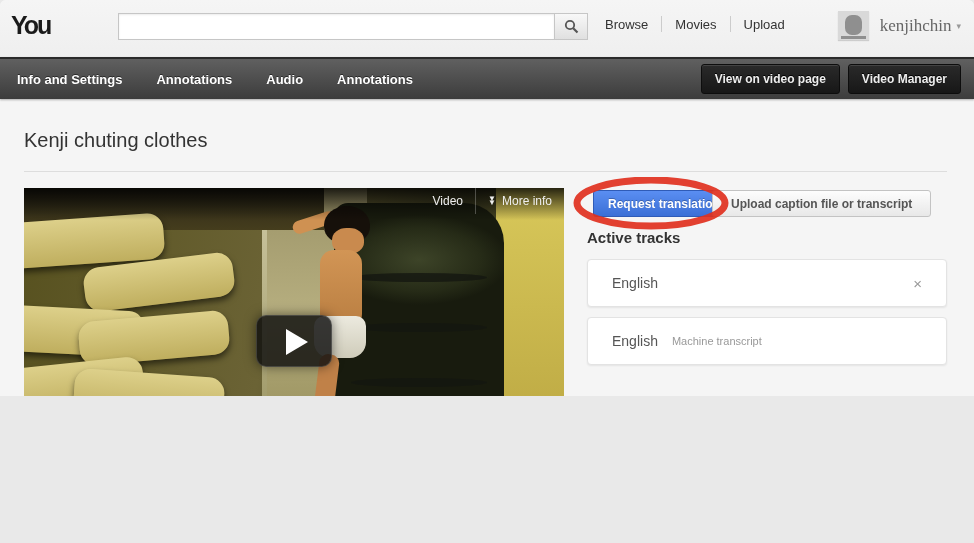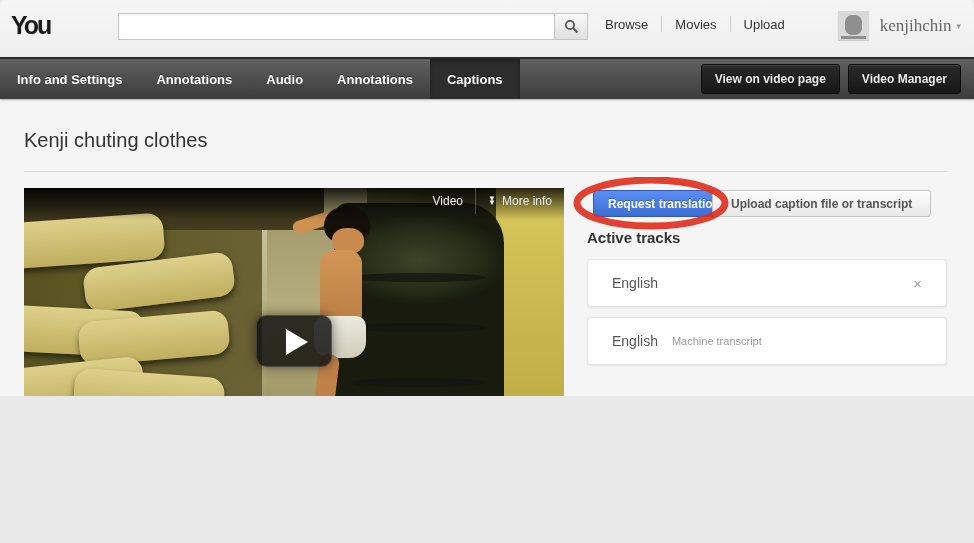--- a/index.html
+++ b/index.html
@@ -177,21 +177,20 @@
       <span class="username">kenjihchin</span>
       <span class="caret">▾</span>
     </div>
   </div>
 
   <div class="tabbar">
     <div class="tab">Info and Settings</div>
     <div class="tab">Annotations</div>
     <div class="tab">Audio</div>
     <div class="tab">Annotations</div>
-    <div class="tab active">Captions</div>
     <div class="tab-actions">
       <button class="darkbtn">View on video page</button>
       <button class="darkbtn">Video Manager</button>
     </div>
   </div>
 
   <h1 class="page-title">Kenji chuting clothes</h1>
   <div class="h-divider"></div>
 
   <div class="player">

